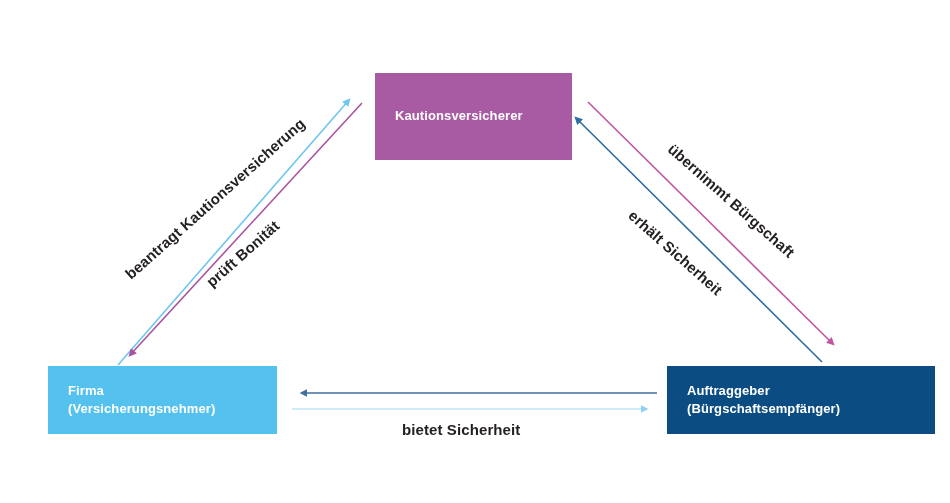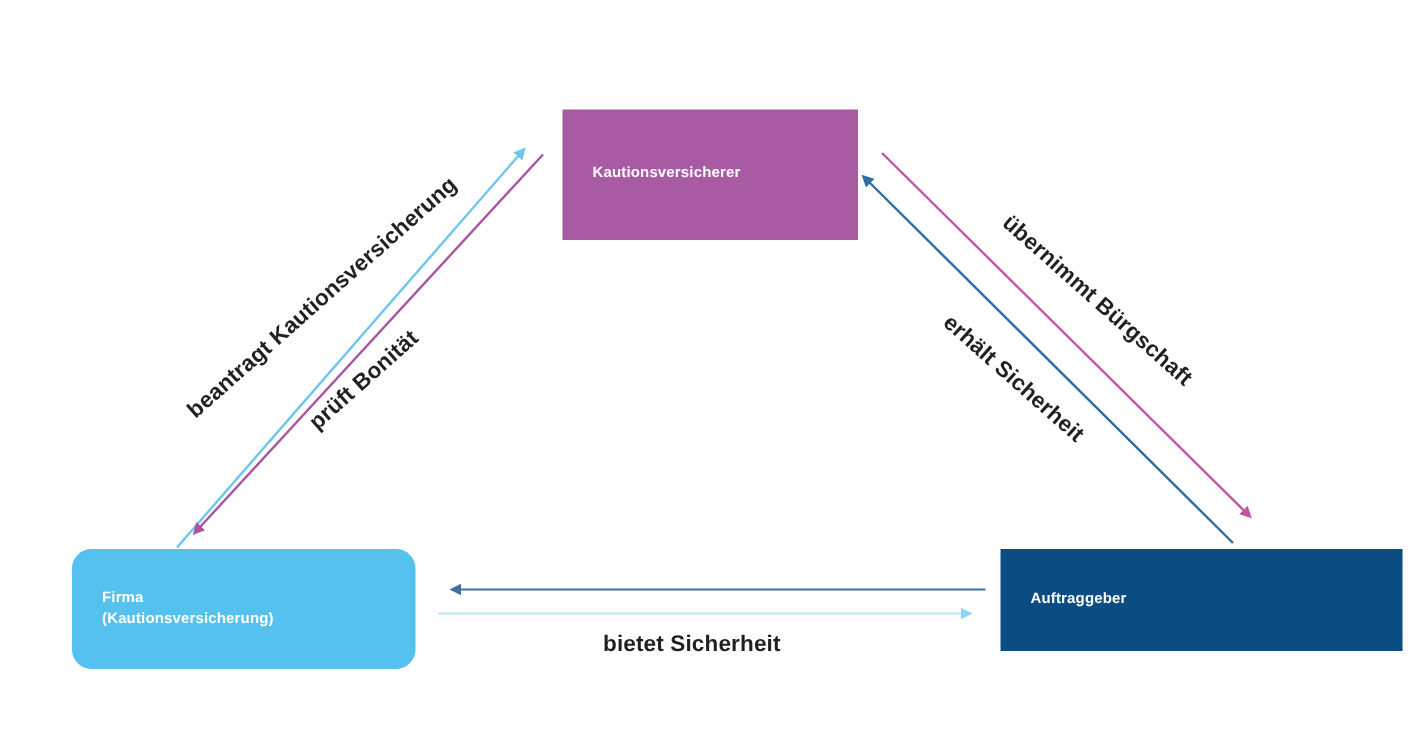--- a/index.html
+++ b/index.html
@@ -27,42 +27,41 @@
   }
   .node-box {
     position: absolute;
     box-sizing: border-box;
     display: flex;
     flex-direction: column;
     justify-content: center;
     padding-left: 20px;
     color: #ffffff;
     font-weight: bold;
-    font-size: 10px;
+    font-size: 13px;
     line-height: 1.42;
     letter-spacing: 0.1px;
   }
   .node-line {
     display: block;
     white-space: nowrap;
   }
   #node-insurer {
     left: 375px;
     top: 73px;
     width: 197px;
     height: 87px;
     background: #a85ba3;
   }
   #node-firm {
     left: 48px;
     top: 366px;
     width: 229px;
-    height: 80px;
+    height: 68px;
     background: #55c1ef;
-    border-radius: 13px;
   }
   #node-client {
     left: 667px;
     top: 366px;
     width: 268px;
     height: 68px;
     background: #0b4d82;
   }
   .edge-label {
     position: absolute;
@@ -142,25 +141,26 @@
 
     <line x1="292" y1="409" x2="646" y2="409" stroke="#bee4f7" stroke-width="1.3" marker-end="url(#head-paleblue)"></line>
   </svg>
 
   <div class="node-box" id="node-insurer">
     <span class="node-line">Kautionsversicherer</span>
   </div>
 
   <div class="node-box" id="node-firm">
     <span class="node-line">Firma</span>
-    <span class="node-line">(Kautionsversicherung)</span>
+    <span class="node-line">(Versicherungsnehmer)</span>
   </div>
 
   <div class="node-box" id="node-client">
     <span class="node-line">Auftraggeber</span>
+    <span class="node-line">(Bürgschaftsempfänger)</span>
   </div>
 
   <div class="edge-label" id="label-beantragt">beantragt Kautionsversicherung</div>
 
   <div class="edge-label" id="label-prueft">prüft Bonität</div>
 
   <div class="edge-label" id="label-uebernimmt">übernimmt Bürgschaft</div>
 
   <div class="edge-label" id="label-erhaelt">erhält Sicherheit</div>
 

